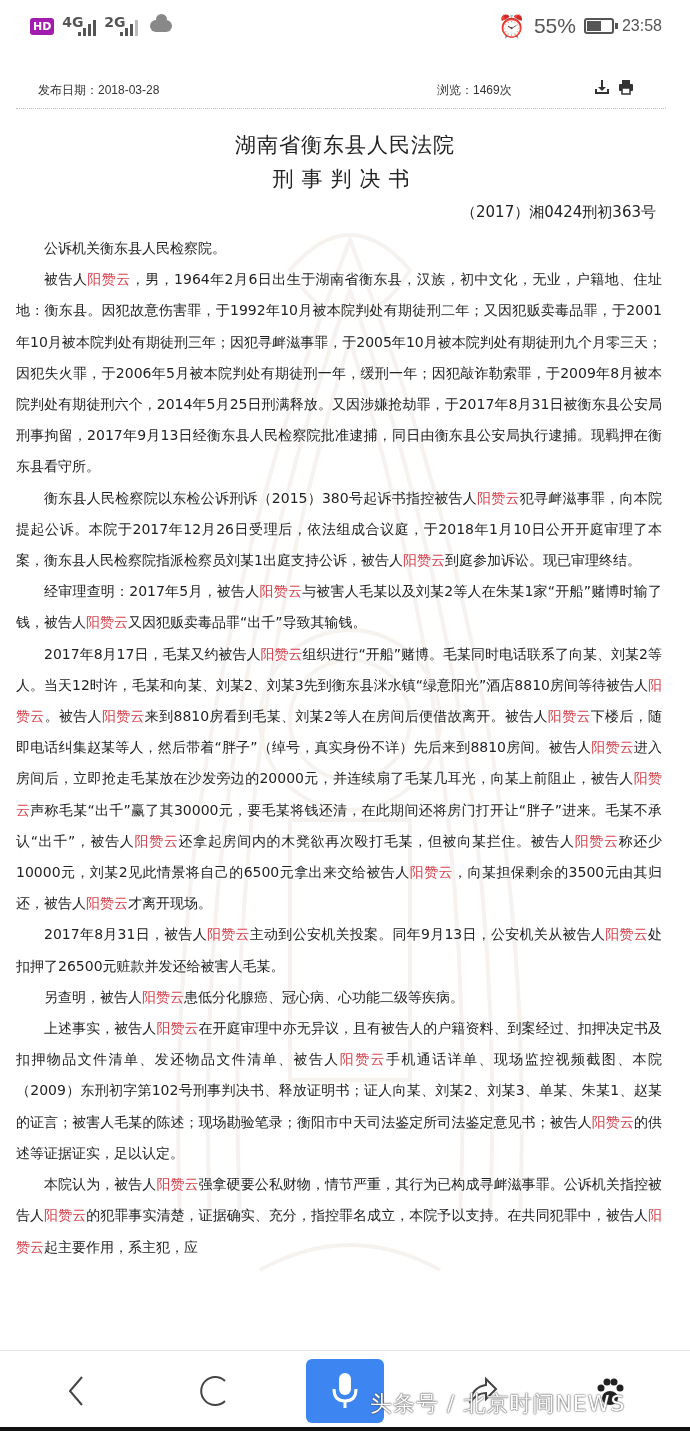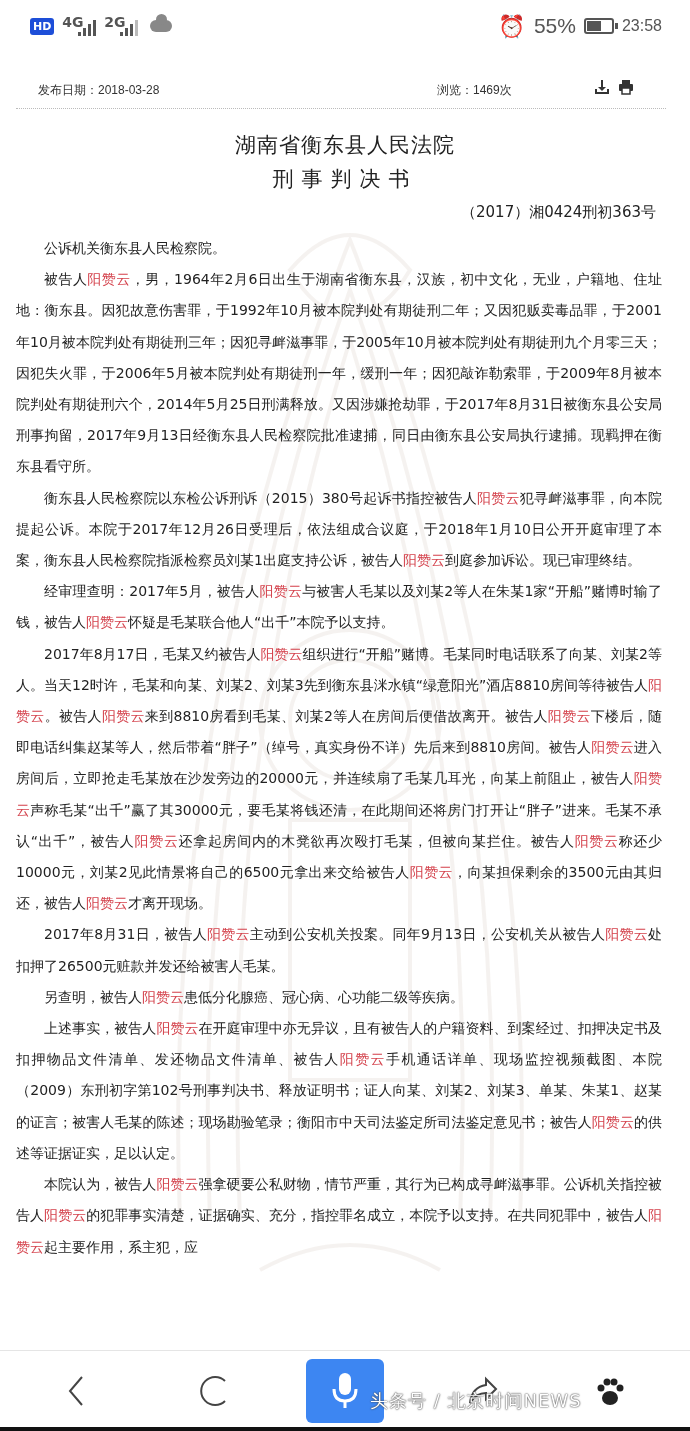--- a/index.html
+++ b/index.html
@@ -8,21 +8,21 @@
     background: #ffffff;
     font-family: "DejaVu Sans", "Liberation Sans", sans-serif;
     color: #222;
   }
   .statusbar {
     position: absolute; left: 0; top: 0; width: 690px; height: 52px;
     display: flex; align-items: center; justify-content: space-between;
     padding: 0 28px 0 30px; box-sizing: border-box; color: #555;
   }
   .sb-left, .sb-right { display: flex; align-items: center; gap: 8px; }
-  .hd { background: #1d4ed8; color: #fff; font-size: 11px; font-weight: bold; border-radius: 3px; padding: 2px 3px; line-height: 13px; }
+  .hd { background: #a21caf; color: #fff; font-size: 11px; font-weight: bold; border-radius: 3px; padding: 2px 3px; line-height: 13px; }
   .net { position: relative; display: flex; align-items: flex-end; gap: 2px; height: 20px; padding-left: 16px; }
   .net .lbl { position: absolute; left: 0; top: -2px; font-size: 14px; font-weight: bold; color: #555; }
   .net .bar { width: 3px; background: #555; }
   .cloud { width: 22px; height: 12px; background: #888; border-radius: 8px; position: relative; margin-left: 4px; }
   .cloud::before { content: ""; position: absolute; left: 6px; top: -6px; width: 11px; height: 11px; background: #888; border-radius: 50%; }
   .alarm { font-size: 22px; color: #555; }
   .pct { font-size: 21px; color: #555; font-family: "Liberation Sans", sans-serif; }
   .battery { width: 30px; height: 16px; border: 2px solid #555; border-radius: 3px; position: relative; box-sizing: border-box; }
   .battery .fill { position: absolute; left: 1px; top: 1px; bottom: 1px; width: 55%; background: #555; }
   .battery::after { content: ""; position: absolute; right: -6px; top: 3px; width: 3px; height: 6px; background: #555; }
@@ -49,21 +49,21 @@
   .body-text { padding: 0 28px 0 16px; font-size: 14px; line-height: 31.2px; color: #222; }
   .body-text p { margin: 0; text-indent: 2em; text-align: justify; }
   .red { color: #d4424c; }
 
   .bottombar {
     position: absolute; left: 0; top: 1350px; width: 690px; height: 81px;
     background: #fff; border-top: 1px solid #e5e5e5; box-sizing: border-box;
   }
   .nav-btn { position: absolute; top: 14px; width: 60px; height: 52px; display: flex; align-items: center; justify-content: center; color: #444; }
   .mic-btn { position: absolute; left: 306px; top: 8px; width: 78px; height: 64px; background: #3d86f2; border-radius: 6px; display: flex; align-items: center; justify-content: center; }
-  .source { position: absolute; left: 370px; top: 38px; font-size: 18px; color: #fff; text-shadow: 0 0 2px #444, 0 0 1px #444; letter-spacing: 1px; }
+  .source { position: absolute; left: 370px; top: 38px; font-size: 22px; color: #fff; text-shadow: 0 0 2px #444, 0 0 1px #444; letter-spacing: 1px; }
   .bottom-edge { position: absolute; left: 0; bottom: 0; width: 690px; height: 4px; background: #111; }
 </style>
 </head>
 <body>
 
 <div class="statusbar">
   <div class="sb-left">
     <span class="hd">HD</span>
     <span class="net">
       <span class="lbl">4G</span>
@@ -127,21 +127,21 @@
 </svg>
 
 <div class="doc">
   <div class="title1">湖南省衡东县人民法院</div>
   <div class="title2">刑事判决书</div>
   <div class="caseno">（2017）湘0424刑初363号</div>
   <div class="body-text" id="doc-body">
       <p><span>公诉机关衡东县人民检察院。</span></p>
       <p><span>被告人</span><span class="red" style="color: rgb(212, 66, 76);">阳赞云</span><span>，男，1964年2月6日出生于湖南省衡东县，汉族，初中文化，无业，户籍地、住址地：衡东县。因犯故意伤害罪，于1992年10月被本院判处有期徒刑二年；又因犯贩卖毒品罪，于2001年10月被本院判处有期徒刑三年；因犯寻衅滋事罪，于2005年10月被本院判处有期徒刑九个月零三天；因犯失火罪，于2006年5月被本院判处有期徒刑一年，缓刑一年；因犯敲诈勒索罪，于2009年8月被本院判处有期徒刑六个，2014年5月25日刑满释放。又因涉嫌抢劫罪，于2017年8月31日被衡东县公安局刑事拘留，2017年9月13日经衡东县人民检察院批准逮捕，同日由衡东县公安局执行逮捕。现羁押在衡东县看守所。</span></p>
       <p><span>衡东县人民检察院以东检公诉刑诉（2015）380号起诉书指控被告人</span><span class="red" style="color: rgb(212, 66, 76);">阳赞云</span><span>犯寻衅滋事罪，向本院提起公诉。本院于2017年12月26日受理后，依法组成合议庭，于2018年1月10日公开开庭审理了本案，衡东县人民检察院指派检察员刘某1出庭支持公诉，被告人</span><span class="red" style="color: rgb(212, 66, 76);">阳赞云</span><span>到庭参加诉讼。现已审理终结。</span></p>
-      <p><span>经审理查明：2017年5月，被告人</span><span class="red" style="color: rgb(212, 66, 76);">阳赞云</span><span>与被害人毛某以及刘某2等人在朱某1家“开船”赌博时输了钱，被告人</span><span class="red" style="color: rgb(212, 66, 76);">阳赞云</span><span>怀疑是毛某联合他人“出千”本院予以支持。</span></p>
+      <p><span>经审理查明：2017年5月，被告人</span><span class="red" style="color: rgb(212, 66, 76);">阳赞云</span><span>与被害人毛某以及刘某2等人在朱某1家“开船”赌博时输了钱，被告人</span><span class="red" style="color: rgb(212, 66, 76);">阳赞云</span><span>又因犯贩卖毒品罪“出千”导致其输钱。</span></p>
       <p><span>2017年8月17日，毛某又约被告人</span><span class="red" style="color: rgb(212, 66, 76);">阳赞云</span><span>组织进行“开船”赌博。毛某同时电话联系了向某、刘某2等人。当天12时许，毛某和向某、刘某2、刘某3先到衡东县洣水镇“绿意阳光”酒店8810房间等待被告人</span><span class="red" style="color: rgb(212, 66, 76);">阳赞云</span><span>。被告人</span><span class="red" style="color: rgb(212, 66, 76);">阳赞云</span><span>来到8810房看到毛某、刘某2等人在房间后便借故离开。被告人</span><span class="red" style="color: rgb(212, 66, 76);">阳赞云</span><span>下楼后，随即电话纠集赵某等人，然后带着“胖子”（绰号，真实身份不详）先后来到8810房间。被告人</span><span class="red" style="color: rgb(212, 66, 76);">阳赞云</span><span>进入房间后，立即抢走毛某放在沙发旁边的20000元，并连续扇了毛某几耳光，向某上前阻止，被告人</span><span class="red" style="color: rgb(212, 66, 76);">阳赞云</span><span>声称毛某“出千”赢了其30000元，要毛某将钱还清，在此期间还将房门打开让“胖子”进来。毛某不承认“出千”，被告人</span><span class="red" style="color: rgb(212, 66, 76);">阳赞云</span><span>还拿起房间内的木凳欲再次殴打毛某，但被向某拦住。被告人</span><span class="red" style="color: rgb(212, 66, 76);">阳赞云</span><span>称还少10000元，刘某2见此情景将自己的6500元拿出来交给被告人</span><span class="red" style="color: rgb(212, 66, 76);">阳赞云</span><span>，向某担保剩余的3500元由其归还，被告人</span><span class="red" style="color: rgb(212, 66, 76);">阳赞云</span><span>才离开现场。</span></p>
       <p><span>2017年8月31日，被告人</span><span class="red" style="color: rgb(212, 66, 76);">阳赞云</span><span>主动到公安机关投案。同年9月13日，公安机关从被告人</span><span class="red" style="color: rgb(212, 66, 76);">阳赞云</span><span>处扣押了26500元赃款并发还给被害人毛某。</span></p>
       <p><span>另查明，被告人</span><span class="red" style="color: rgb(212, 66, 76);">阳赞云</span><span>患低分化腺癌、冠心病、心功能二级等疾病。</span></p>
       <p><span>上述事实，被告人</span><span class="red" style="color: rgb(212, 66, 76);">阳赞云</span><span>在开庭审理中亦无异议，且有被告人的户籍资料、到案经过、扣押决定书及扣押物品文件清单、发还物品文件清单、被告人</span><span class="red" style="color: rgb(212, 66, 76);">阳赞云</span><span>手机通话详单、现场监控视频截图、本院（2009）东刑初字第102号刑事判决书、释放证明书；证人向某、刘某2、刘某3、单某、朱某1、赵某的证言；被害人毛某的陈述；现场勘验笔录；衡阳市中天司法鉴定所司法鉴定意见书；被告人</span><span class="red" style="color: rgb(212, 66, 76);">阳赞云</span><span>的供述等证据证实，足以认定。</span></p>
       <p><span>本院认为，被告人</span><span class="red" style="color: rgb(212, 66, 76);">阳赞云</span><span>强拿硬要公私财物，情节严重，其行为已构成寻衅滋事罪。公诉机关指控被告人</span><span class="red" style="color: rgb(212, 66, 76);">阳赞云</span><span>的犯罪事实清楚，证据确实、充分，指控罪名成立，本院予以支持。在共同犯罪中，被告人</span><span class="red" style="color: rgb(212, 66, 76);">阳赞云</span><span>起主要作用，系主犯，应</span></p>
     </div>
 </div>
 
 <div class="bottombar">
   <div class="nav-btn" style="left:46px">

